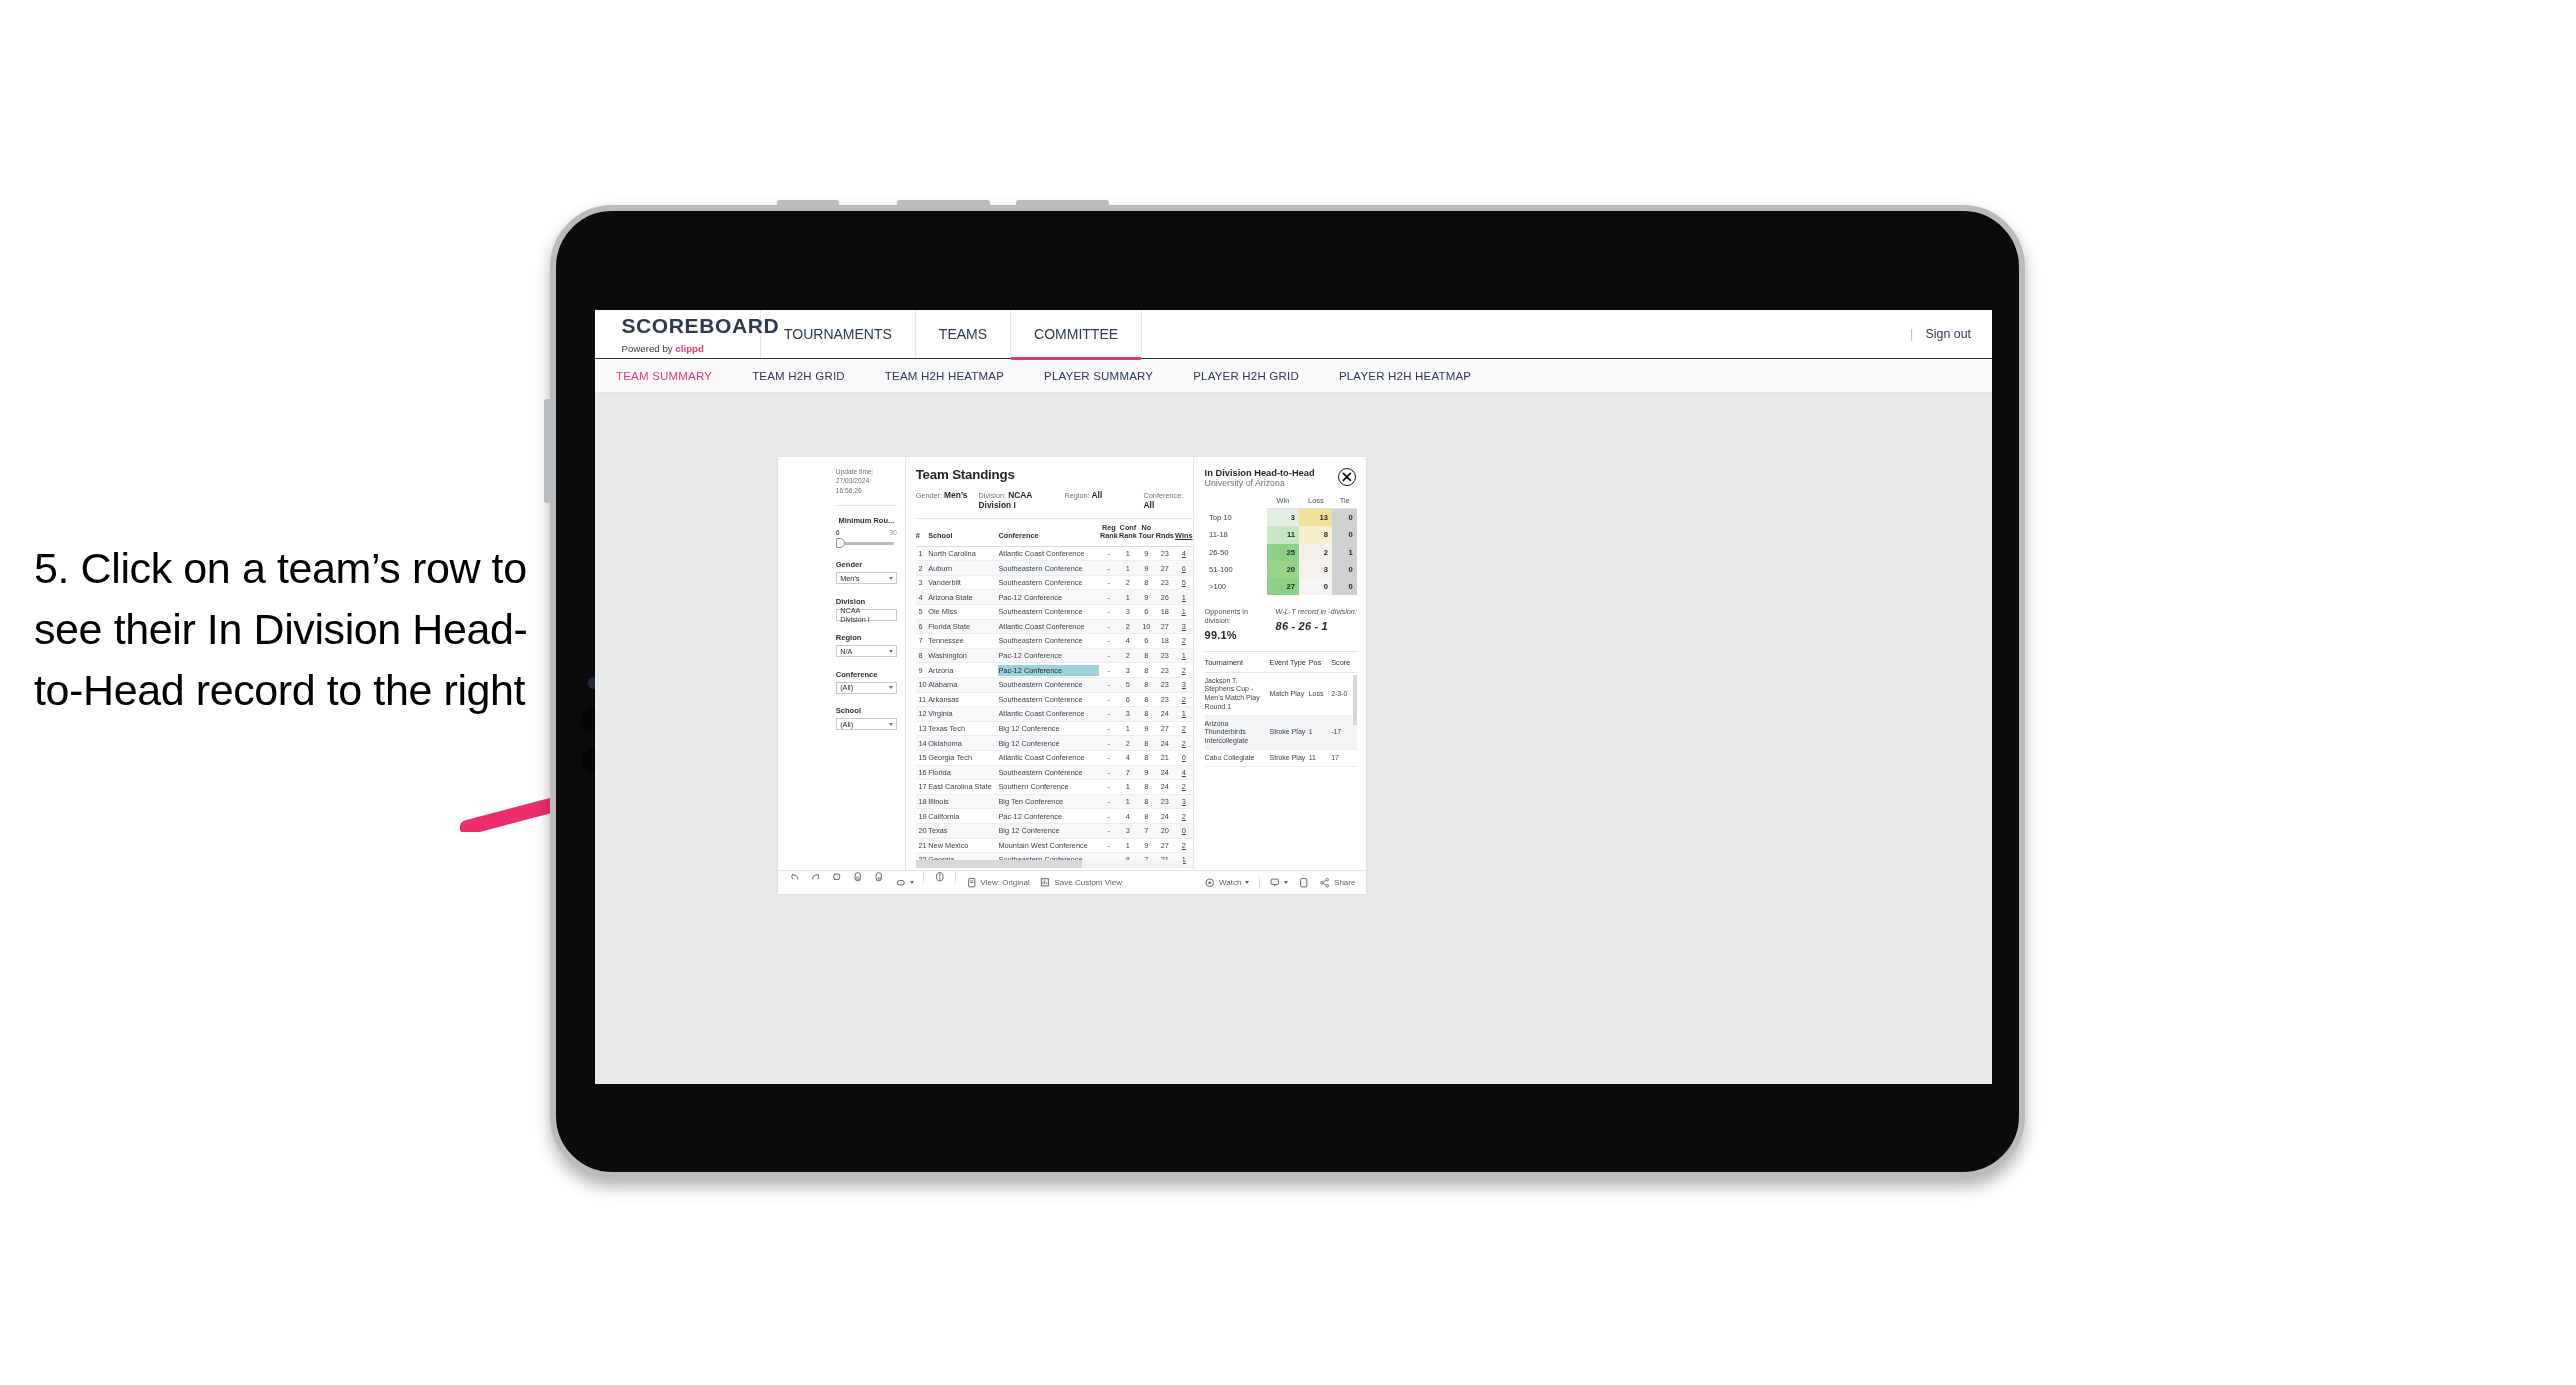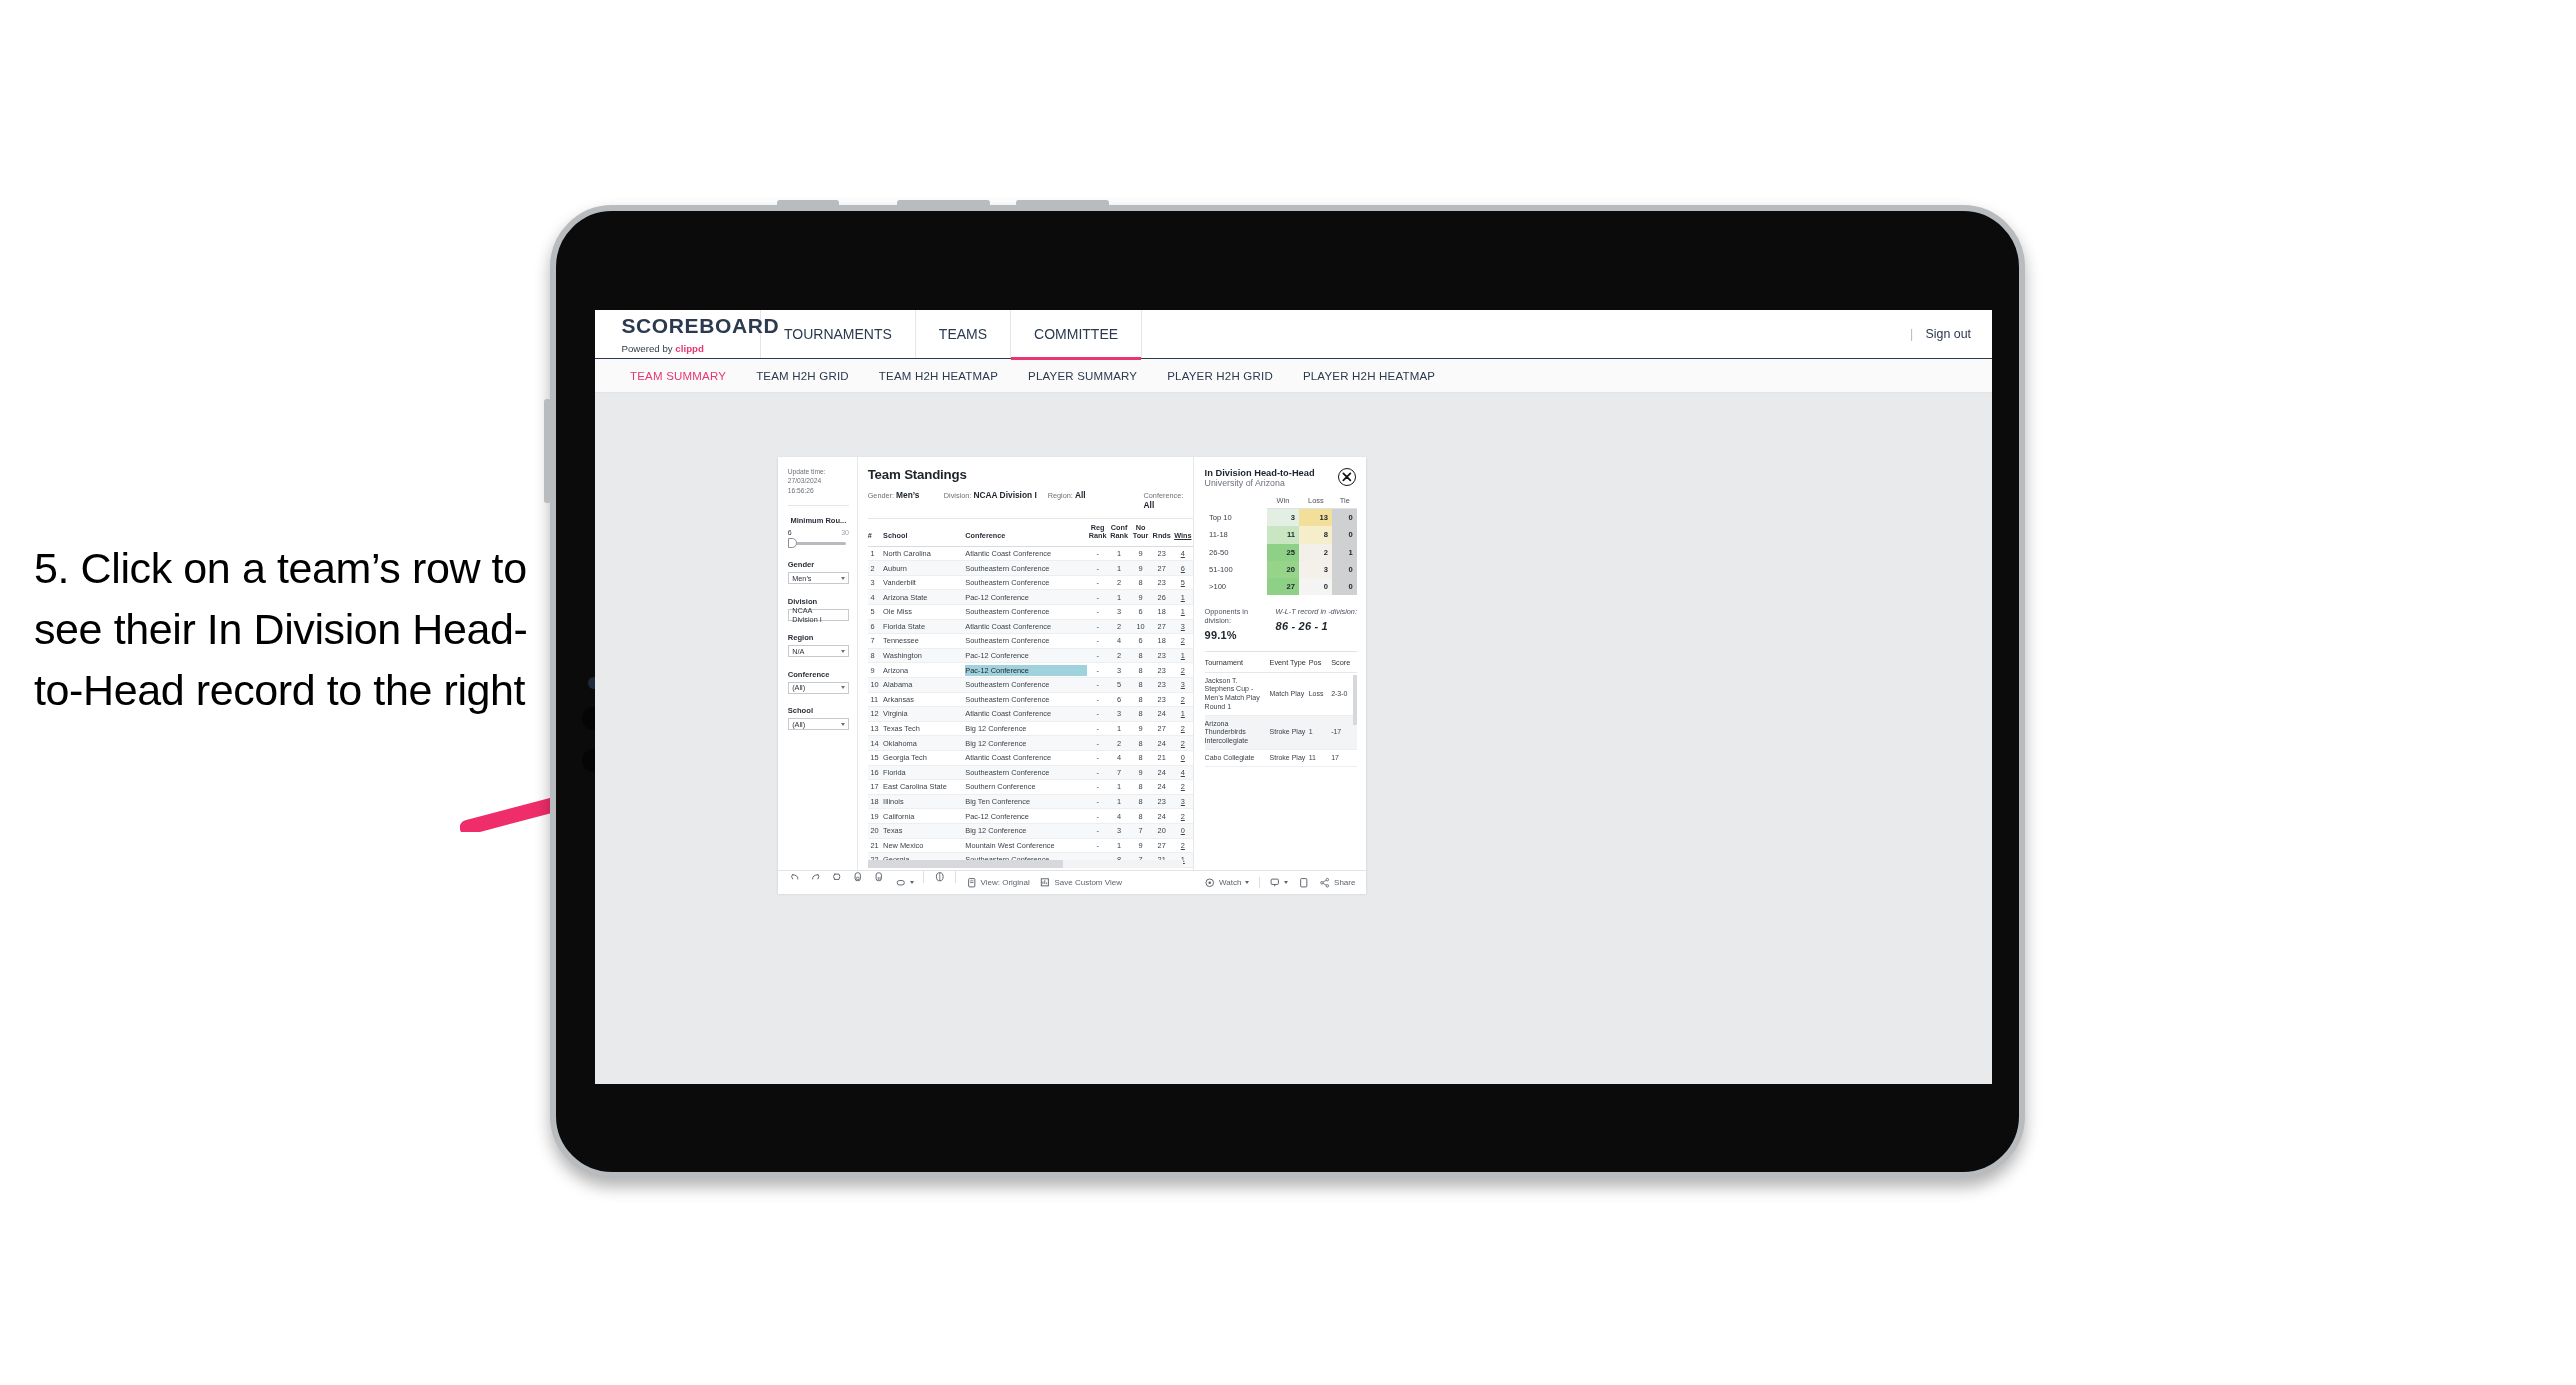--- a/index.html
+++ b/index.html
@@ -94,21 +94,21 @@
     padding-right: 21px; gap: 12.4px;
     font-size: 12.4px; color: #2b3a4f;
   }
   #topbar-divider { color: #b5bbc2; }
 
   
   #app-subnav {
     height: 34px; background: #fafafa;
     border-bottom: 0.9px solid #e2e4e7;
     display: flex; align-items: center;
-    padding-left: 35px; gap: 30px;
+    padding-left: 21px; gap: 40px;
   }
   .subnav-item { font-size: 11.5px; color: #2b3a4f; cursor: pointer; letter-spacing: 0.2px; }
   .subnav-item.active { color: #e8376f; }
 
   
   #viz-canvas {
     position: relative;
     height: calc(100% - 82px);
     background: #e9eaec;
   }
@@ -120,21 +120,21 @@
     box-shadow: 0 0.9px 2.7px rgba(0,0,0,0.13);
     display: flex; flex-direction: column;
   }
   #viz-body { flex: 1; display: flex; overflow: hidden; }
 
   
   #filter-sidebar {
     width: 80px; flex-shrink: 0;
     border-right: 0.9px solid #e6e7e9;
     padding: 9.7px 8px 0 9.7px;
-    font-size: 7px; color: #444c56;
+    font-size: 7px; color: #444c56; margin-left: 48px;
   }
   #update-time-label { color: #6b7179; font-size: 6.7px; line-height: 1.45; }
   .sidebar-sep { height: 0.9px; background: #e6e7e9; margin: 8.8px 0 10.6px 0; }
   #min-rounds-title { font-size: 7.5px; font-weight: bold; color: #2b3038; text-align: center; }
   #min-rounds-values { display: flex; justify-content: space-between; margin-top: 3.5px; font-size: 7px; }
   #min-rounds-min { color: #2b3038; }
   #min-rounds-max { color: #9ba1a8; }
   #min-rounds-slider { position: relative; height: 10.6px; margin-top: 1.8px; }
   #slider-track { position: absolute; left: 5.3px; right: 2.7px; top: 4.4px; height: 2.7px;
                   background: #b7bbbf; border-radius: 1.8px; }

